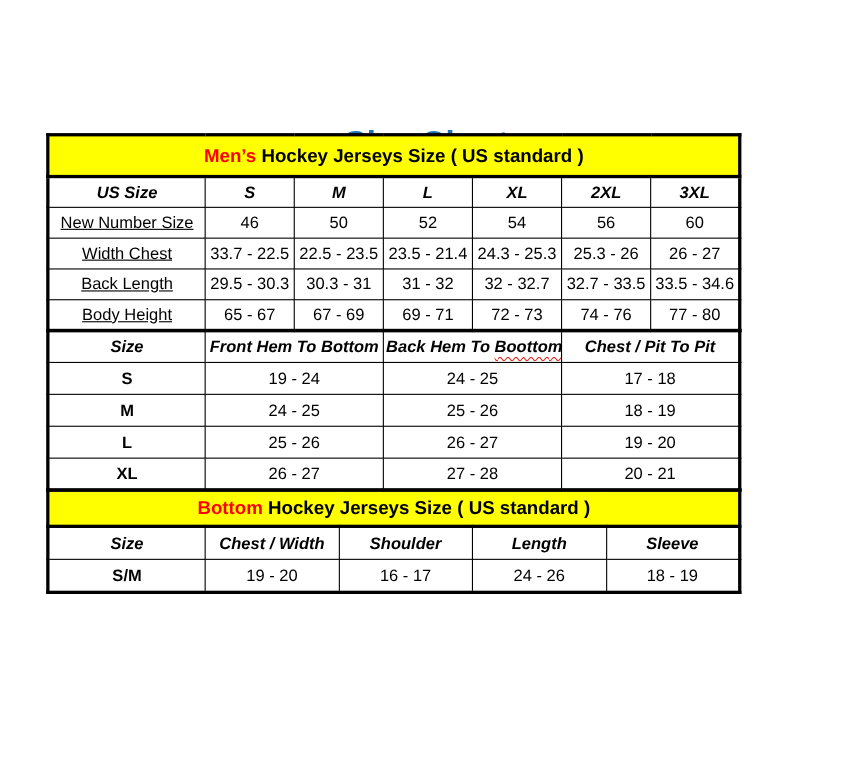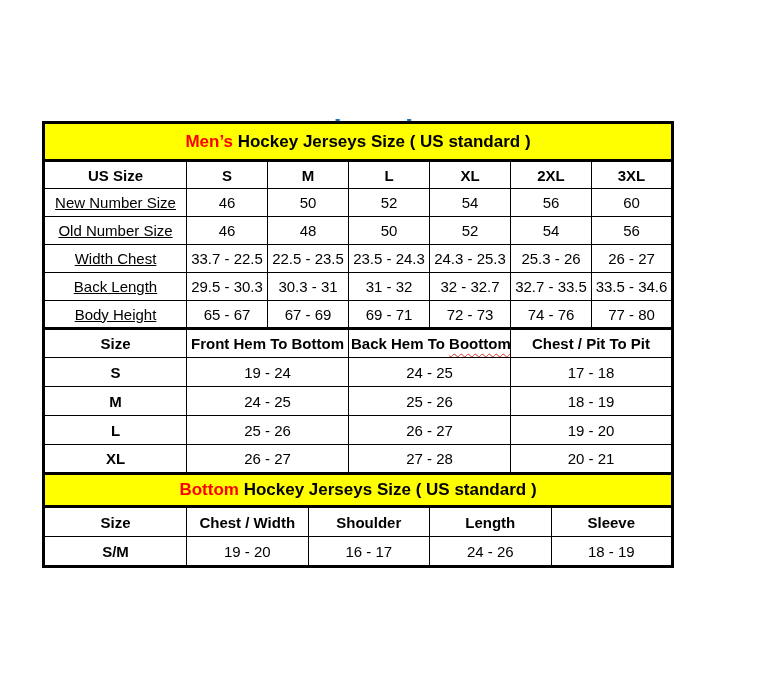--- a/index.html
+++ b/index.html
@@ -45,21 +45,21 @@
     background: var(--header-yellow, #ffff00);
     font-size: 17px;
     font-weight: bold;
     height: 38px;
     border: 3px solid #000;
   }
   #table-womens td.section-header { height: 32px; }
   #table-youth  td.section-header { height: 33px; }
   td.section-header .hl { color: var(--header-red, #ff0000); }
 
-  .col-header-row th { font-weight: bold; height: 28px; }
+  .col-header-row th { font-weight: bold; height: 28px; font-style: italic; }
 
   tr.data-row td { height: 28px; font-weight: normal; }
   #table-womens tr.data-row td, #table-womens .col-header-row th { height: 29px; }
   #table-youth  tr.data-row td, #table-youth  .col-header-row th { height: 30px; }
 
   #table-womens td.row-label, #table-youth td.row-label { font-weight: bold; }
   #table-mens td.row-label { font-weight: normal; text-decoration: underline; }
 
   .misspelled {
     text-decoration-line: underline;
@@ -101,33 +101,24 @@
           <tr class="data-row">
             <td class="row-label">New Number Size</td>
             <td>46</td>
             <td>50</td>
             <td>52</td>
             <td>54</td>
             <td>56</td>
             <td>60</td>
           </tr>
           <tr class="data-row">
-            <td class="row-label">Old Number Size</td>
-            <td>46</td>
-            <td>48</td>
-            <td>50</td>
-            <td>52</td>
-            <td>54</td>
-            <td>56</td>
-          </tr>
-          <tr class="data-row">
             <td class="row-label">Width Chest</td>
             <td>33.7 - 22.5</td>
             <td>22.5 - 23.5</td>
-            <td>23.5 - 24.3</td>
+            <td>23.5 - 21.4</td>
             <td>24.3 - 25.3</td>
             <td>25.3 - 26</td>
             <td>26 - 27</td>
           </tr>
           <tr class="data-row">
             <td class="row-label">Back Length</td>
             <td>29.5 - 30.3</td>
             <td>30.3 - 31</td>
             <td>31 - 32</td>
             <td>32 - 32.7</td>

